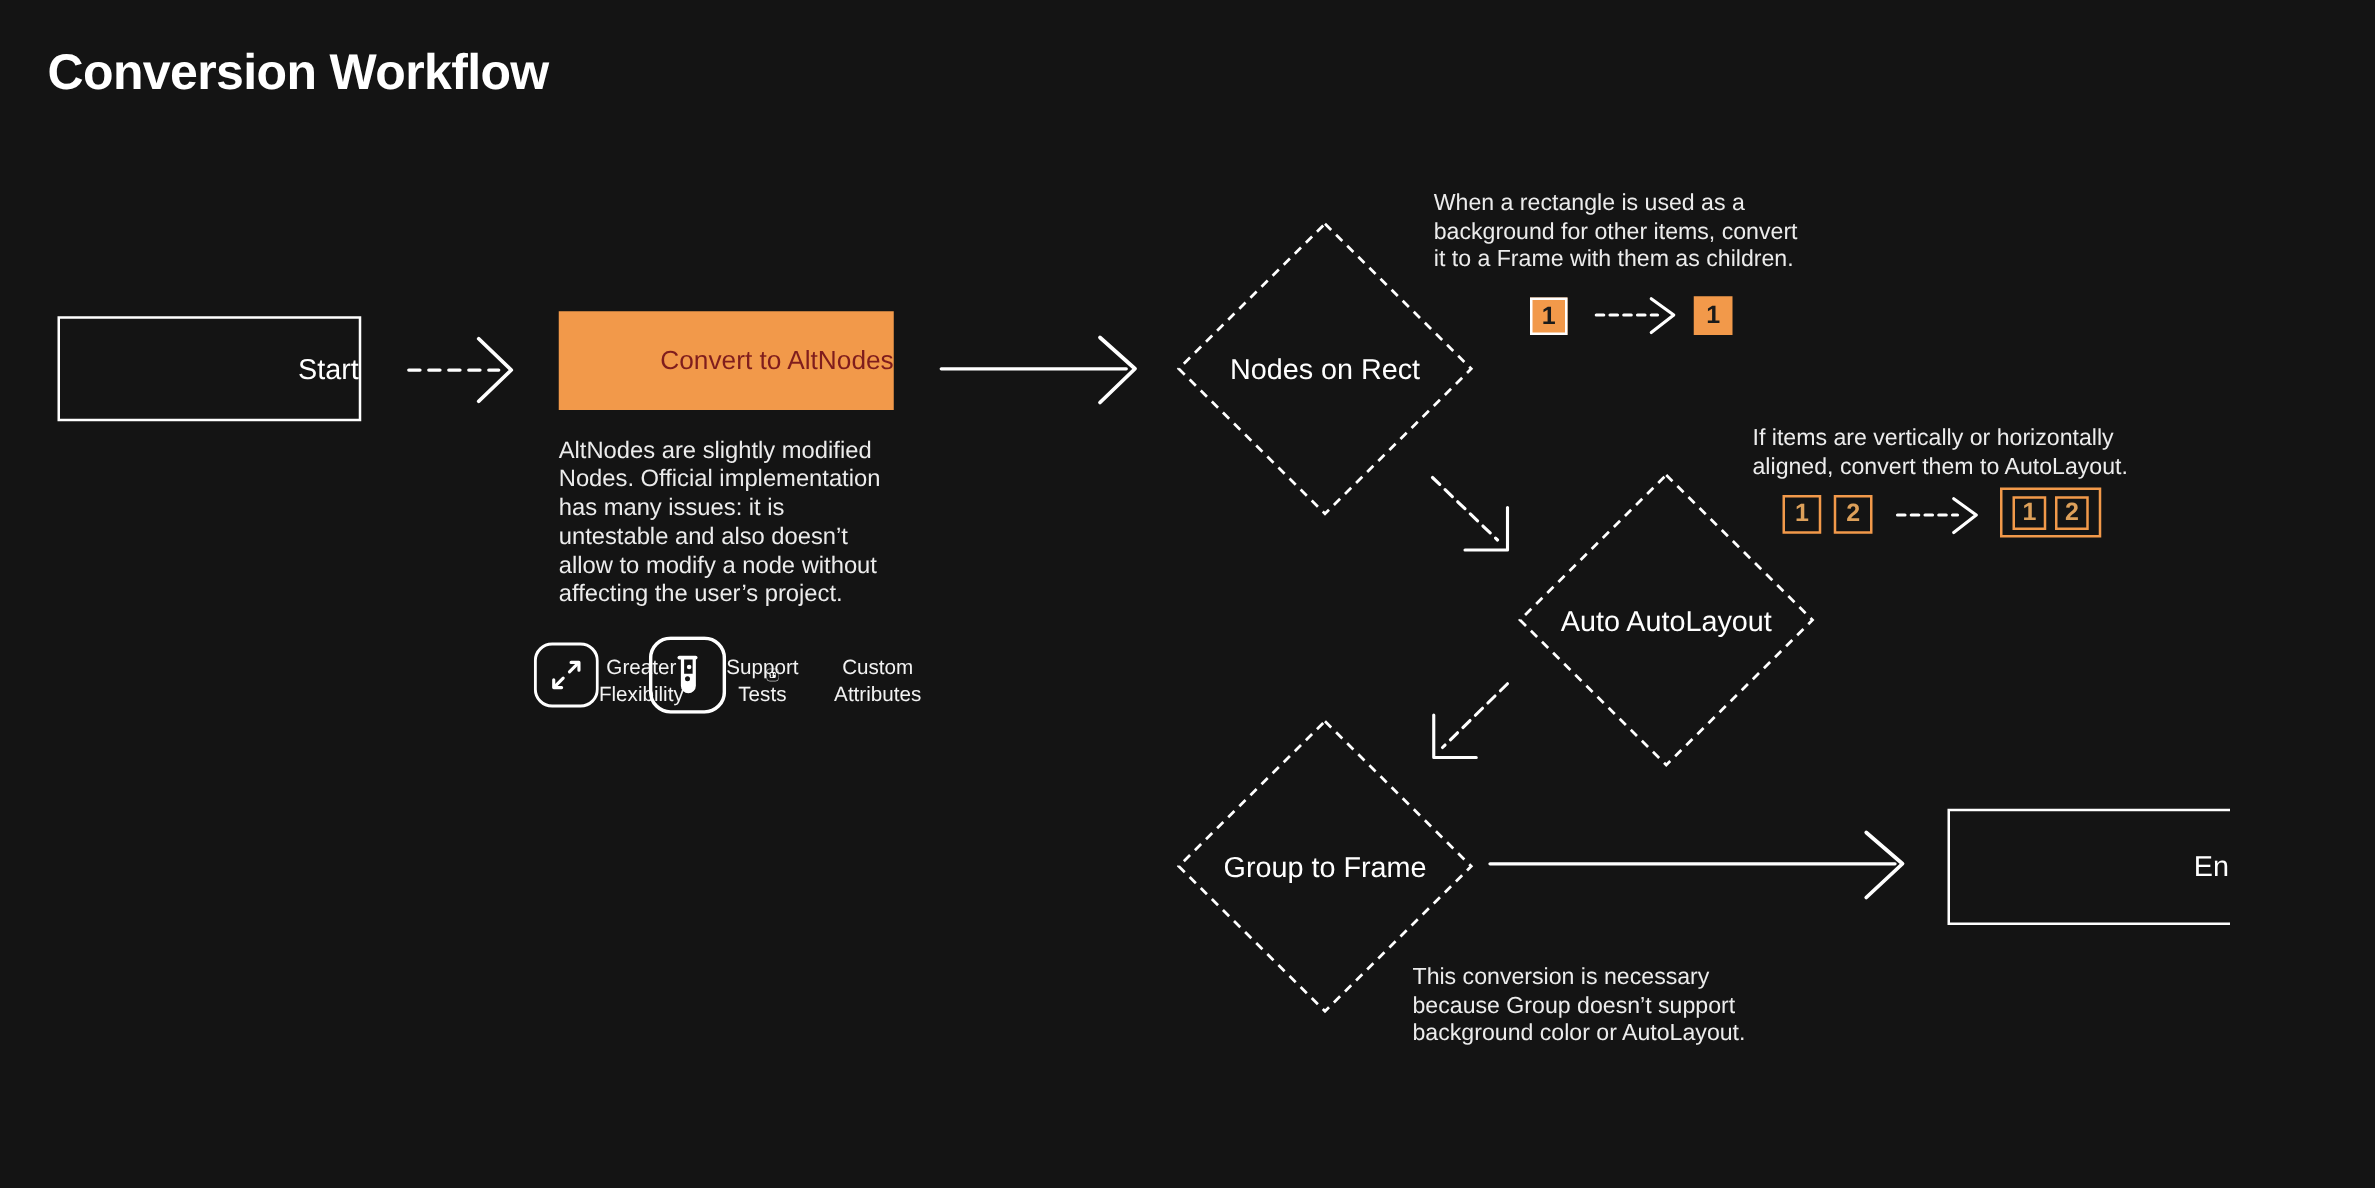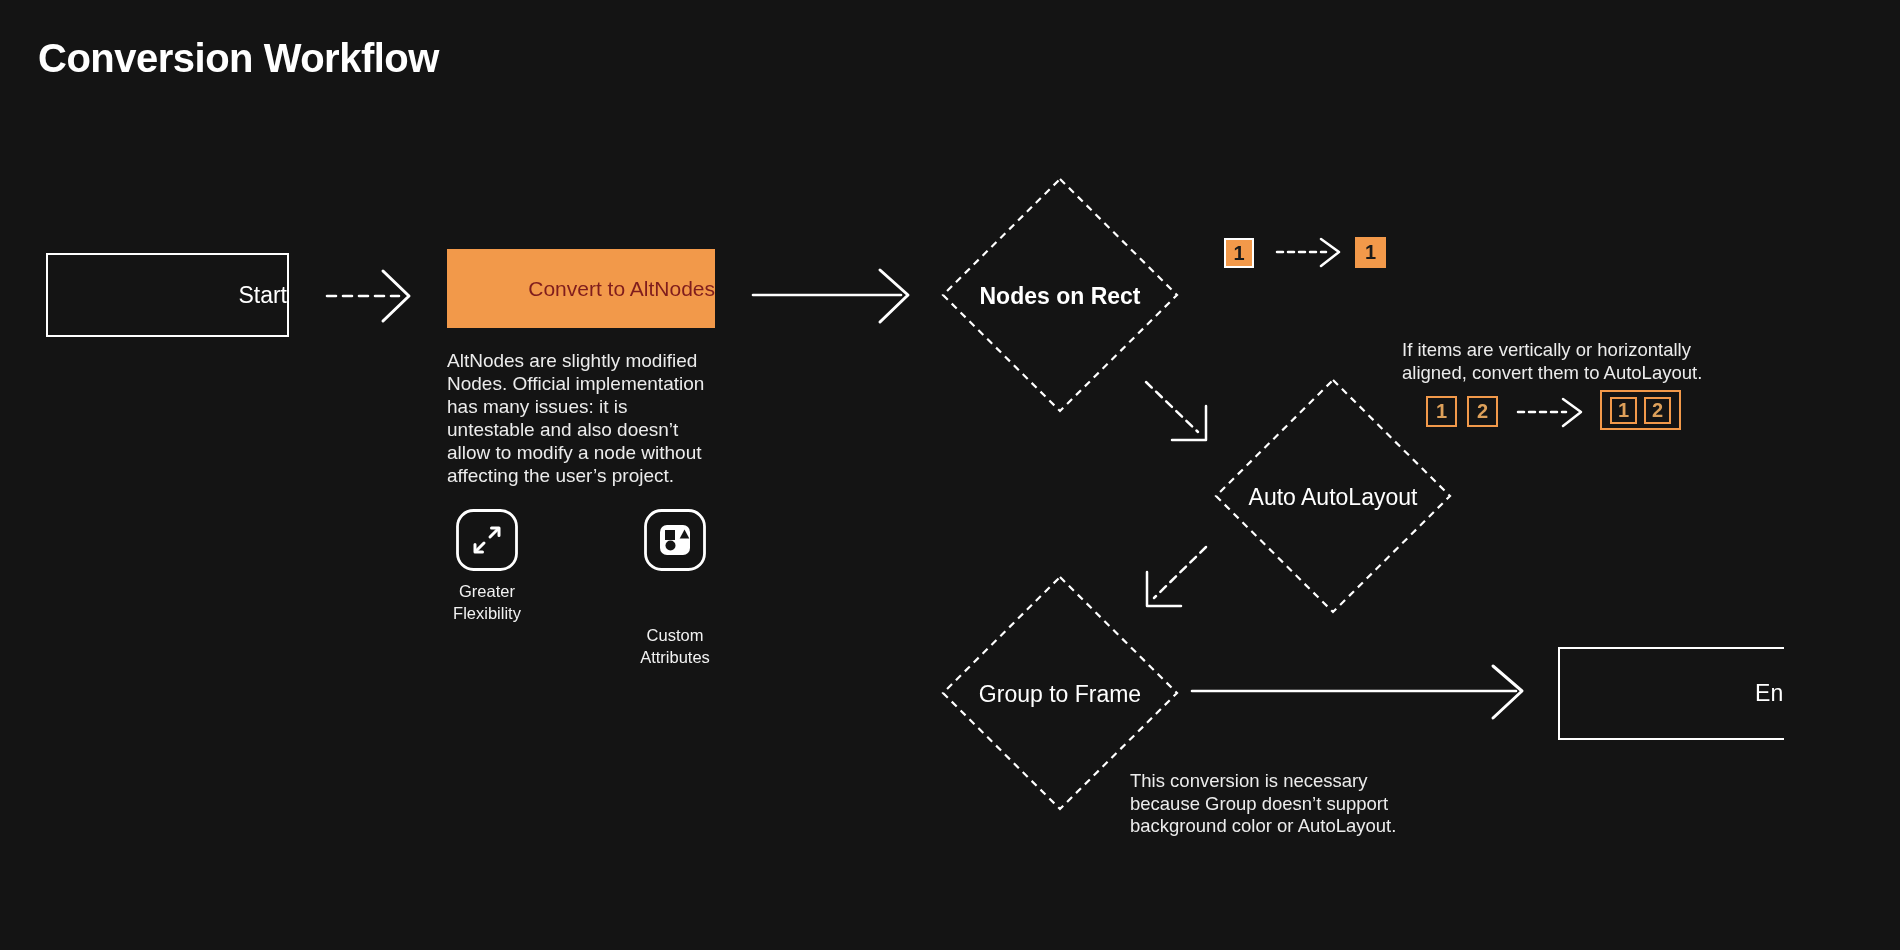--- a/index.html
+++ b/index.html
@@ -43,21 +43,21 @@
     position: absolute;
     white-space: pre-line;
     font-size: 18.5px;
     line-height: 22.5px;
     color: #ECECEC;
   }
   .note.wide { font-size: 19px; line-height: 23px; }
   .feature {
     position: absolute;
     display: flex;
-    flex-direction: column;
+    flex-direction: row;
     align-items: center;
   }
   .feature-label {
     margin-top: 9px;
     font-size: 16.5px;
     line-height: 22px;
     color: #F2F2F2;
     text-align: center;
     white-space: pre-line;
   }
@@ -143,21 +143,21 @@
   </div>
 
   <div class="node process" style="left:447px; top:249px; width:268px; height:79px; font-size:21px;">
     <span>Convert to AltNodes</span>
   </div>
 
   <div class="node terminal" style="left:1558px; top:647px; width:240px; height:93px;">
     <span>End</span>
   </div>
 
-  <div class="diamond-label" style="left:1060px; top:296px;font-weight:bold;">Nodes on Rect</div>
+  <div class="diamond-label" style="left:1060px; top:296px;">Nodes on Rect</div>
   <div class="diamond-label" style="left:1333px; top:497px;">Auto AutoLayout</div>
   <div class="diamond-label" style="left:1060px; top:694px;">Group to Frame</div>
 
   <div class="note wide" style="left:447px; top:349px; width:300px;">AltNodes are slightly modified
 Nodes. Official implementation
 has many issues: it is
 untestable and also doesn’t
 allow to modify a node without
 affecting the user’s project.</div>
 
@@ -168,33 +168,48 @@
         <line x1="34" y1="28" x2="42.5" y2="19.5"></line>
         <polyline points="35.5,19 43,19 43,26.5"></polyline>
         <line x1="28" y1="34" x2="19.5" y2="42.5"></line>
         <polyline points="19,35.5 19,43 26.5,43"></polyline>
       </g>
     </svg>
     <div class="feature-label">Greater
 Flexibility</div>
   </div>
 
+  <div class="feature" style="left:519px; top:509px; width:122px;">
+    <svg width="62" height="62" viewBox="0 0 62 62">
+      <rect x="1.5" y="1.5" width="59" height="59" rx="16" fill="none" stroke="#ffffff" stroke-width="2.8"></rect>
+      <line x1="24.5" y1="17" x2="37.5" y2="17" stroke="#ffffff" stroke-width="3" stroke-linecap="round"></line>
+      <path d="M27,17 V39.5 a4.7,4.7 0 0 0 9.4,0 V17" fill="none" stroke="#ffffff" stroke-width="2.6"></path>
+      <path d="M27.6,30 h8.2 v9.3 a4.1,4.1 0 0 1 -8.2,0 z" fill="#ffffff"></path>
+      <circle cx="32.3" cy="24.5" r="1.8" fill="#ffffff"></circle>
+      <circle cx="31" cy="34" r="2" fill="#141414"></circle>
+    </svg>
+    <div class="feature-label">Support
+Tests</div>
+  </div>
 
   <div class="feature" style="left:613px; top:509px; width:124px;gap:44px;">
     <svg width="62" height="62" viewBox="0 0 62 62">
       <rect x="1.5" y="1.5" width="59" height="59" rx="16" fill="none" stroke="#ffffff" stroke-width="2.8"></rect>
       <rect x="16" y="16" width="30" height="30" rx="7" fill="#ffffff"></rect>
       <rect x="21" y="21" width="10" height="10" fill="#141414"></rect>
       <polygon points="40.5,20.5 45.3,29.5 35.7,29.5" fill="#141414"></polygon>
       <circle cx="26.5" cy="36.5" r="5" fill="#141414"></circle>
     </svg>
     <div class="feature-label">Custom
 Attributes</div>
   </div>
 
+  <div class="note" style="left:1147px; top:151px; width:340px;">When a rectangle is used as a
+background for other items, convert
+it to a Frame with them as children.</div>
 
   <div class="mini-box mini-filled-bordered" style="left:1224px; top:238px; width:30px; height:30px;">1</div>
   <div class="mini-box mini-filled" style="left:1355px; top:237px; width:31px; height:31px;">1</div>
 
   <div class="note" style="left:1402px; top:339px; width:345px;">If items are vertically or horizontally
 aligned, convert them to AutoLayout.</div>
 
   <div class="mini-box mini-outline" style="left:1426px; top:396px; width:31px; height:31px;">1</div>
   <div class="mini-box mini-outline" style="left:1467px; top:396px; width:31px; height:31px;">2</div>
   <div class="group-frame" style="left:1600px; top:390px; width:81px; height:40px;">

